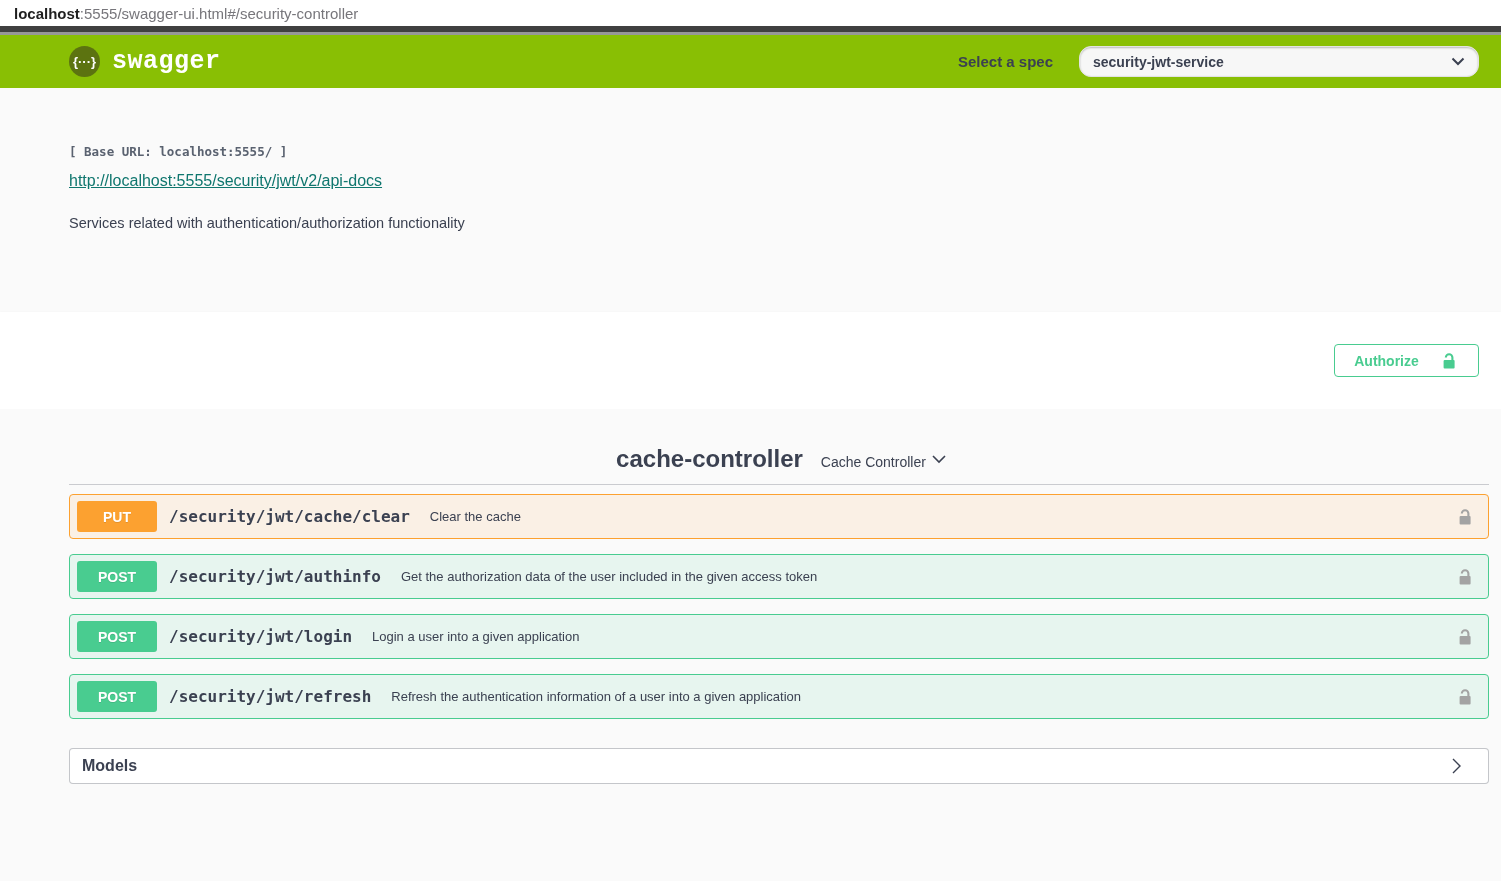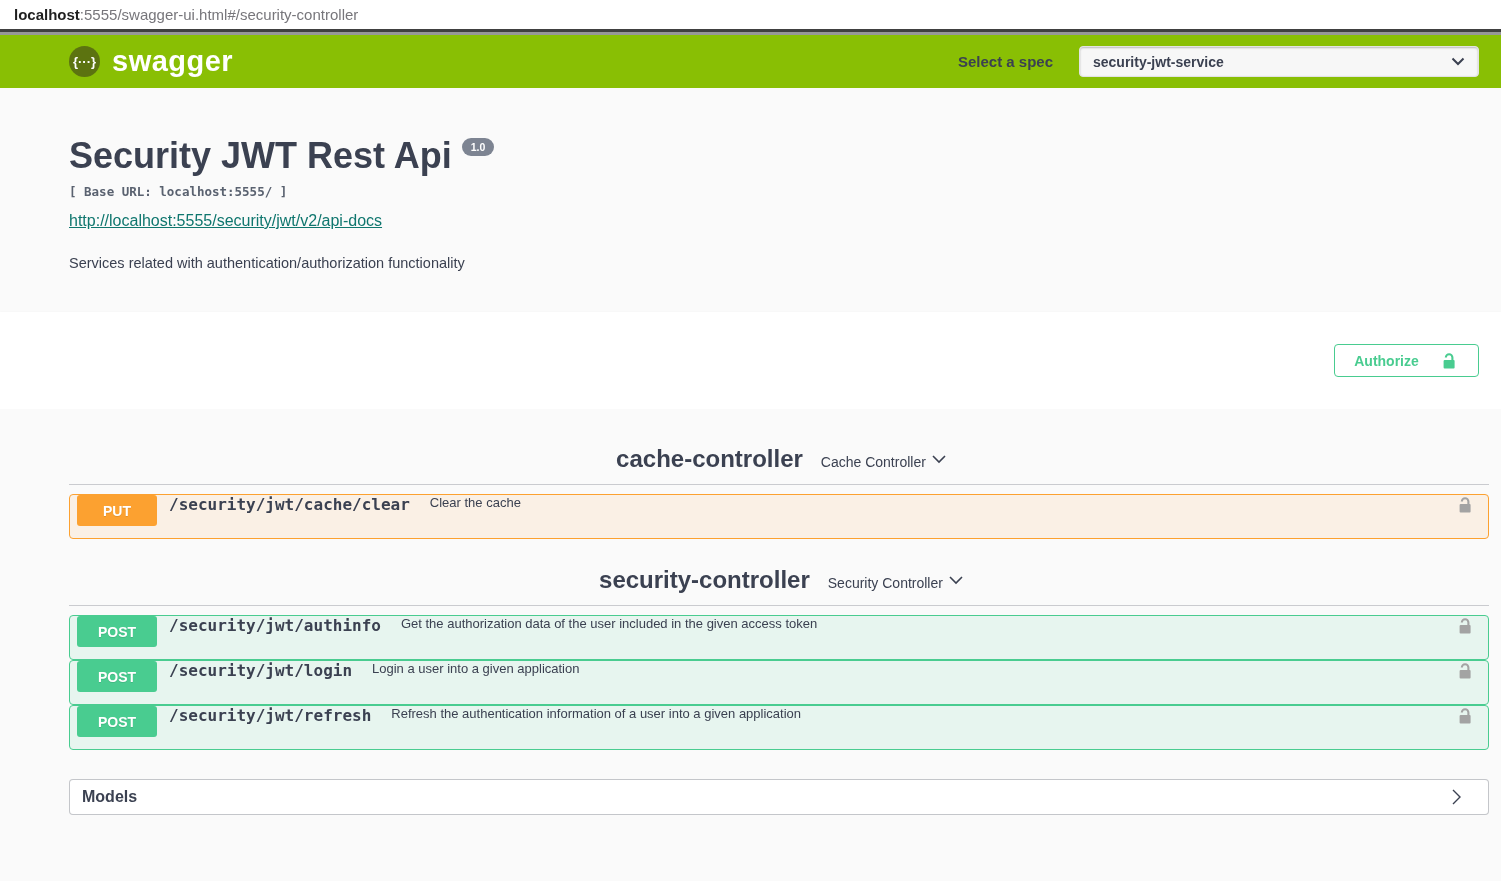--- a/index.html
+++ b/index.html
@@ -10,44 +10,44 @@
     display: flex;
     flex-direction: column;
     overflow: hidden;
     color: #3b4151;
   }
 
   
   .url-bar {
     height: 32px; background: #fff; flex: 0 0 auto;
     display: flex; align-items: center; padding-left: 14px;
-    font-size: 15px; border-bottom: 3px solid #404040;
+    font-size: 15px; border-bottom: 6px solid #404040;
   }
   .url-host { color: #1f1f1f; font-weight: 700; }
   .url-path { color: #77767b; }
   .bar-sep { height: 3px; background: #979797; flex: 0 0 auto; }
 
   
   .topbar {
     height: 53px; background: #89bf04; flex: 0 0 auto;
     display: flex; align-items: center; justify-content: space-between;
     padding: 0 22px 0 69px;
   }
   .brand { display: flex; align-items: center; gap: 12px; cursor: pointer; }
   .logo-circle {
     width: 31px; height: 31px; border-radius: 50%;
     background: #5c7310; color: #fff;
     display: flex; align-items: center; justify-content: center;
     font-weight: 700; font-size: 13px; letter-spacing: 0;
   }
-  .brand-name { color: #fff; font-weight: 700; font-size: 29px; letter-spacing: 0.5px; }
+  .brand-name { color: #fff; font-weight: 700; font-size: 25px; letter-spacing: 0.5px; font-family: Liberation Mono, monospace; }
   .spec-group { display: flex; align-items: center; gap: 26px; }
   .spec-label { color: #3b4151; font-weight: 700; font-size: 15px; }
   .spec-select {
-    width: 400px; height: 31px; background: #f7f7f7; border-radius: 4px;
+    width: 400px; height: 31px; background: #f7f7f7; border-radius: 12px;
     display: flex; align-items: center; justify-content: space-between;
     padding: 0 13px; cursor: pointer; box-shadow: 0 1px 2px rgba(0,0,0,.25) inset;
     border: 1px solid #e3e3e3;
   }
   .spec-select-value { font-weight: 700; font-size: 14px; color: #3b4151; }
 
   
   .info-section { height: 224px; flex: 0 0 auto; background: #fafafa; }
   .wrapper { width: 1420px; margin-left: 69px; }
   .info-inner { padding-top: 48px; }
@@ -90,22 +90,22 @@
     padding: 8px 0 10px 0; border-bottom: 1px solid rgba(59,65,81,.25);
     cursor: pointer;
   }
   .tag-header.second { margin-top: 18px; }
   .tag-title-group { display: flex; align-items: baseline; padding-left: 10px; }
   .tag-name { font-size: 24px; font-weight: 700; color: #3b4151; line-height: 30px; }
   .tag-subtitle { font-size: 14px; font-weight: 400; color: #3b4151; margin-left: 18px; }
   .chevron-btn { background: none; border: none; cursor: pointer; padding: 0 2px; display: flex; align-items: center; }
 
   .opblock {
-    display: flex; align-items: flex-start; height: 45px;
-    border-radius: 4px; margin-top: 9px; 
+    display: flex; align-items: center; height: 45px;
+    border-radius: 4px; margin-top: 9px; margin-bottom: 15px;
     padding: 0 13px 0 7px; border: 1px solid; cursor: pointer;
   }
   .opblock + .opblock { margin-top: 0; }
   .opblock.put  { background: rgba(252,161,48,.1); border-color: #fca130; }
   .opblock.post { background: rgba(73,204,144,.1); border-color: #49cc90; }
   .method-badge {
     min-width: 80px; height: 31px; border-radius: 3px;
     color: #fff; font-weight: 700; font-size: 14px;
     display: flex; align-items: center; justify-content: center;
     text-shadow: 0 1px 0 rgba(0,0,0,.1);
@@ -161,24 +161,20 @@
         <svg width="14" height="9" viewBox="0 0 14 9">
             <polyline points="1.5,1.5 7,7 12.5,1.5" fill="none" stroke="#3b4151" stroke-width="2"></polyline>
           </svg>
       </span>
     </div>
   </div>
 </div>
 
 <div class="info-section">
   <div class="wrapper info-inner">
-    <div class="title-row">
-      <h1 class="api-title">Security JWT Rest Api</h1>
-      <span class="version-badge">1.0</span>
-    </div>
     <div class="base-url">[ Base URL: localhost:5555/ ]</div>
     <a class="api-docs-link">http://localhost:5555/security/jwt/v2/api-docs</a>
     <div class="api-description">Services related with authentication/authorization functionality</div>
   </div>
 </div>
 
 <div class="scheme-container">
   <div class="wrapper auth-wrapper">
     <button class="btn-authorize">
       <span>Authorize</span>
@@ -214,33 +210,20 @@
       <span class="op-summary">Clear the cache</span>
       <button class="row-lock">
         <span class="icon">
           <svg width="20" height="19" viewBox="0 0 20 19" style="color:#a3a3a3">
               <use href="#unlock-shape"></use>
             </svg>
         </span>
       </button>
     </div>
 
-    <div class="tag-header second">
-      <div class="tag-title-group">
-        <span class="tag-name">security-controller</span>
-        <span class="tag-subtitle">Security Controller</span>
-      </div>
-      <button class="chevron-btn">
-        <span class="icon">
-          <svg width="22" height="22" viewBox="0 0 22 22">
-              <polyline points="5,8 11,14 17,8" fill="none" stroke="#3b4151" stroke-width="1.6"></polyline>
-            </svg>
-        </span>
-      </button>
-    </div>
 
     <div class="opblock post">
       <span class="method-badge">POST</span>
       <span class="op-path">/security/jwt/authinfo</span>
       <span class="op-summary">Get the authorization data of the user included in the given access token</span>
       <button class="row-lock">
         <span class="icon">
           <svg width="20" height="19" viewBox="0 0 20 19" style="color:#a3a3a3">
               <use href="#unlock-shape"></use>
             </svg>

